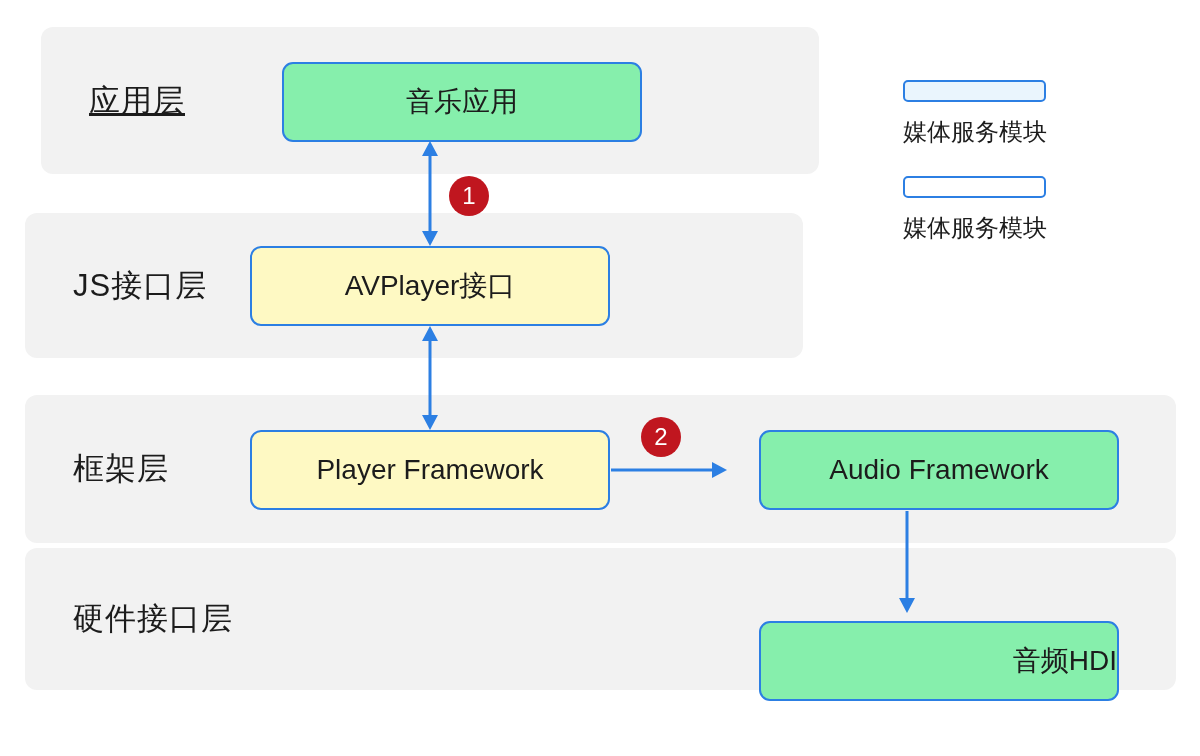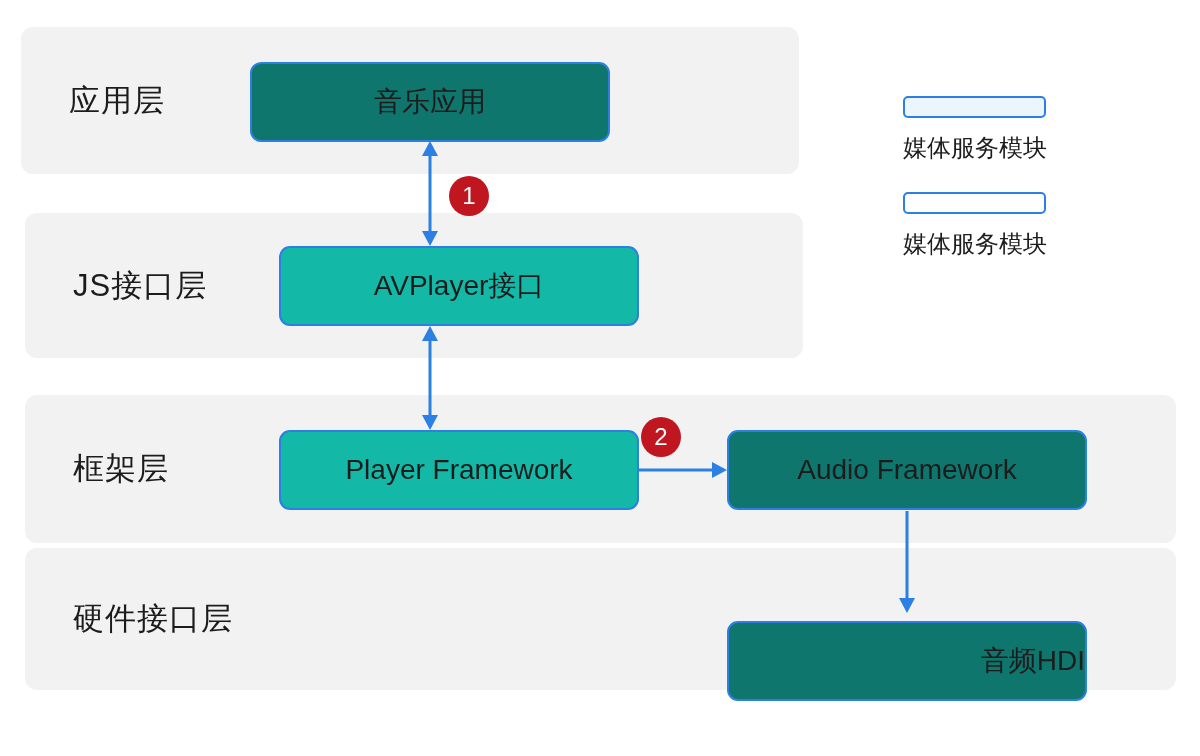--- a/index.html
+++ b/index.html
@@ -26,21 +26,21 @@
     padding-left: 48px;
     box-sizing: border-box;
     z-index: 0;
   }
   .band-label {
     font-size: 31px;
     letter-spacing: 1px;
     color: #1c1c1c;
     white-space: nowrap;
   }
-  #band-app  { left: 21px; top: 27px;  width: 778px;  height: 147px; }
+  #band-app  { left: 41px; top: 27px;  width: 778px;  height: 147px; text-decoration: underline; }
   #band-js   { left: 25px; top: 213px; width: 778px;  height: 145px; }
   #band-fwk  { left: 25px; top: 395px; width: 1151px; height: 148px; }
   #band-hdi  { left: 25px; top: 548px; width: 1151px; height: 142px; }
 
   
   .arrows {
     position: absolute;
     left: 0; top: 0;
     width: 1200px; height: 756px;
     z-index: 1;
@@ -56,22 +56,22 @@
     border: 2px solid #2c7fe3;
     border-radius: 11px;
     display: flex;
     align-items: center;
     justify-content: center;
     font-size: 28px;
     color: #1c1c1c;
     z-index: 2;
     white-space: nowrap;
   }
-  .node-peripheral { background: #0f766e; }
-  .node-media      { background: #14b8a6; margin-left: 29px; }
+  .node-peripheral { background: #86efac; margin-left: 32px; }
+  .node-media      { background: #fef9c3; }
   #node-music    { left: 250px; top: 62px;  }
   #node-avplayer { left: 250px; top: 246px; }
   #node-player   { left: 250px; top: 430px; }
   #node-audio    { left: 727px; top: 430px; text-align: center; }
   #node-hdi      { left: 727px; top: 621px; justify-content: flex-end; }
 
   
   .badge {
     position: absolute;
     width: 40px;
@@ -85,21 +85,21 @@
     justify-content: center;
     z-index: 3;
   }
   #badge-1 { left: 449px; top: 176px; }
   #badge-2 { left: 641px; top: 417px; }
 
   
   .legend {
     position: absolute;
     left: 903px;
-    top: 96px;
+    top: 80px;
     z-index: 2;
     text-align: center;
   }
   .legend-swatch {
     width: 143px;
     height: 22px;
     box-sizing: border-box;
     border: 2px solid #2c7fe3;
     border-radius: 5px;
   }

